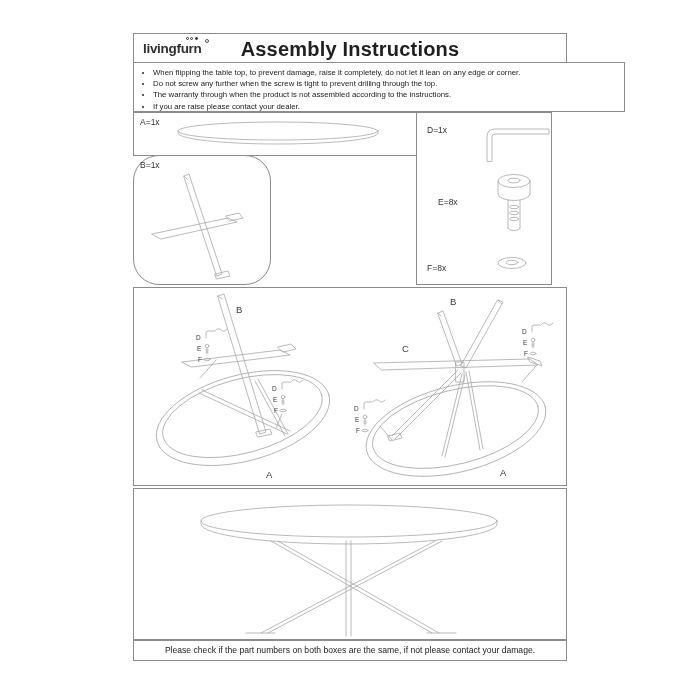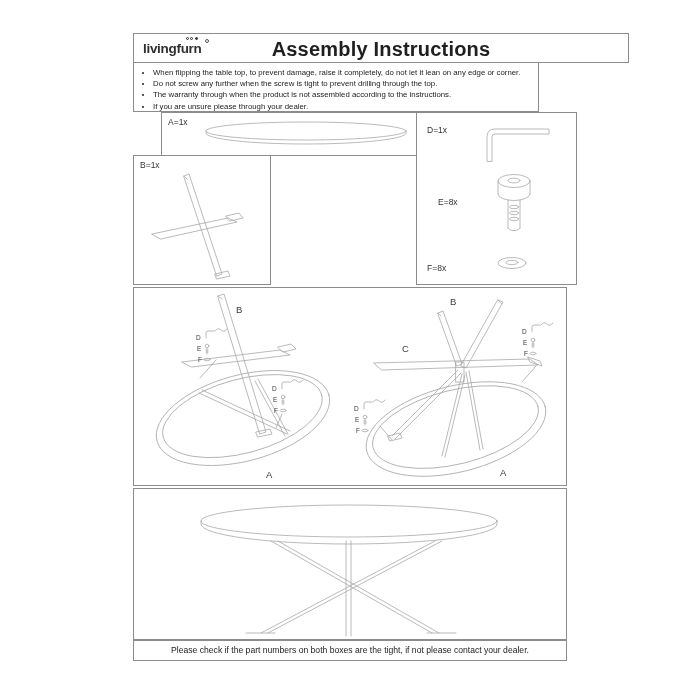--- a/index.html
+++ b/index.html
@@ -1,38 +1,38 @@
 <!DOCTYPE html>
 <html><head>
 <meta charset="utf-8">
 <style>
   html,body{margin:0;padding:0;width:700px;height:700px;background:#ffffff;overflow:hidden;
     font-family:"Liberation Sans",sans-serif;color:#2b2b2b;}
   .doc{position:absolute;left:133px;top:33px;width:434px;height:629px;}
   .box{position:absolute;border:1px solid #8c8c8c;background:#fff;box-sizing:border-box;}
 
   
-  #header-box{left:0;top:0;width:496px;height:30px;}
+  #header-box{left:0;top:0;width:434px;height:30px;}
   .logo{position:absolute;left:9px;top:7px;font-size:13.5px;font-weight:bold;letter-spacing:-.3px;color:#2f2f2f;}
   .logo-dots{position:absolute;right:7px;top:-4px;display:flex;gap:1.5px;}
   .logo-dots i{display:block;width:3px;height:3px;border-radius:50%;border:1px solid #2f2f2f;box-sizing:border-box;}
   .logo-dots i.filled{background:#2f2f2f;}
   .reg{position:absolute;right:-4px;top:-2px;width:2px;height:2px;border:1px solid #555;border-radius:50%;}
   .title{position:absolute;left:0;right:0;top:4px;text-align:center;font-size:20px;font-weight:600;color:#1f1f1f;letter-spacing:.2px;}
 
   
-  #warnings-box{left:0;top:29px;width:406px;height:50px;}
+  #warnings-box{left:0;top:29px;width:492px;height:50px;}
   #warnings-box ul{margin:4px 0 0 0;padding:0 4px 0 19px;font-size:7.8px;line-height:11.2px;color:#222;}
   #warnings-box li{list-style:disc;}
 
   
-  #part-a-box{left:0;top:79px;width:284px;height:44px;margin-left:28px;}
-  #part-b-box{left:0;top:122px;width:138px;height:130px;}
+  #part-a-box{left:0;top:79px;width:284px;height:44px;}
+  #part-b-box{left:0;top:122px;width:138px;height:130px;border-radius:26px;}
   #part-c-box{left:137px;top:122px;width:147px;height:130px;}
-  #hardware-box{left:283px;top:79px;width:161px;height:173px;}
+  #hardware-box{left:283px;top:79px;width:136px;height:173px;}
   .part-label{position:absolute;left:6px;top:4px;font-size:8.5px;color:#333;}
   .hw-label{position:absolute;font-size:8.5px;color:#333;}
 
   
   #diagrams-box{left:0;top:254px;width:434px;height:199px;}
   #table-box{left:0;top:455px;width:434px;height:152px;}
   #footer-box{left:0;top:607px;width:434px;height:21px;}
   #footer-box .note{font-size:8.6px;line-height:19px;text-align:center;color:#222;}
 
   svg{position:absolute;overflow:visible;}
@@ -58,21 +58,21 @@
       <span style="position:relative;display:inline-block;"></span>
     </div>
     <div class="title">Assembly Instructions</div>
   </div>
 
   <div class="box" id="warnings-box">
     <ul>
       <li>When flipping the table top, to prevent damage, raise it completely, do not let it lean on any edge or corner.</li>
       <li>Do not screw any further when the screw is tight to prevent drilling through the top.</li>
       <li>The warranty through when the product is not assembled according to the instructions.</li>
-      <li>If you are unsure please through your dealer.</li>
+      <li>If you are raise please contact your dealer.</li>
     </ul>
   </div>
 
   <div class="box" id="part-a-box">
     <span class="part-label">A=1x</span>
     <svg style="left:38px;top:7px;" width="212" height="32" viewBox="0 0 212 32">
       <g class="draw">
         <ellipse cx="106" cy="11" rx="100" ry="9"></ellipse>
         <path d="M6,11 v2 a100,11 0 0 0 200,0 v-2"></path>
       </g>
@@ -261,16 +261,16 @@
         <line x1="308" y1="46" x2="134" y2="138"></line>
         <line x1="212" y1="46" x2="212" y2="141"></line>
         <line x1="217" y1="46" x2="217" y2="141"></line>
         <line x1="112" y1="138" x2="141" y2="138"></line>
         <line x1="293" y1="138" x2="322" y2="138"></line>
       </g>
     </svg>
   </div>
 
   <div class="box" id="footer-box">
-    <div class="note">Please check if the part numbers on both boxes are the tight, if not please contact your dealer.</div>
+    <div class="note">Please check if the part numbers on both boxes are the same, if not please contact your damage.</div>
   </div>
 
 </div>
 
 </body></html>

